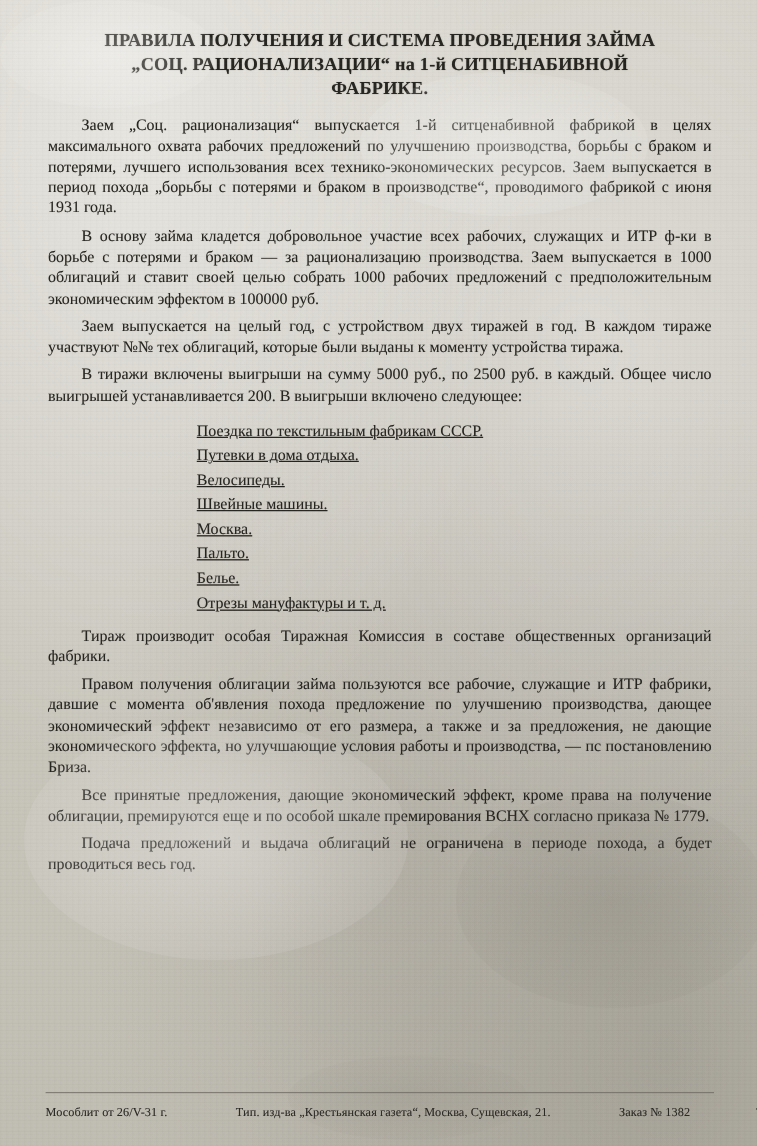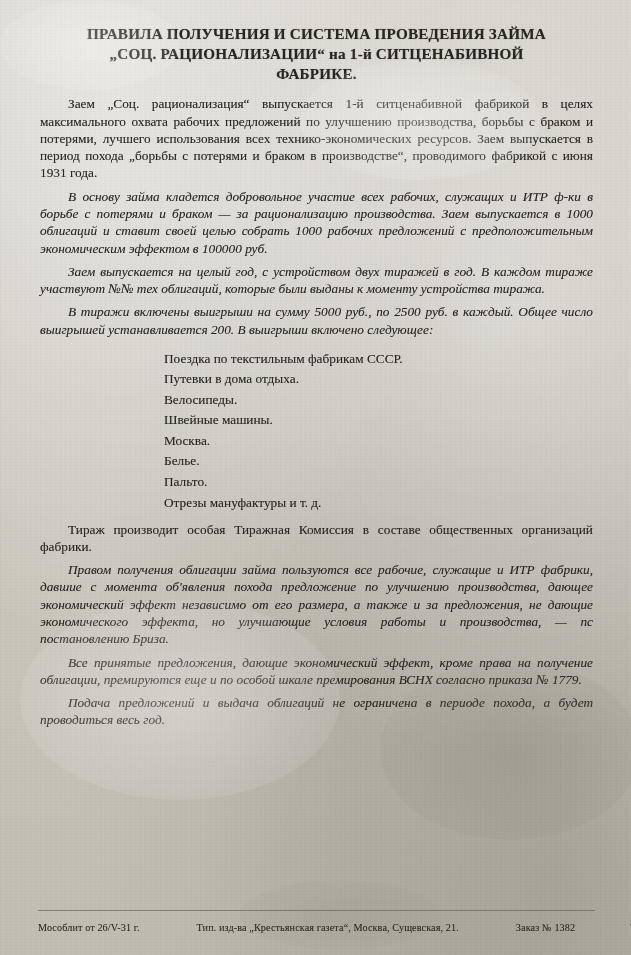--- a/index.html
+++ b/index.html
@@ -64,26 +64,27 @@
     font-size: 13.3px;
     line-height: 1.30;
     text-align: justify;
     text-shadow: 0 0 0.6px rgba(60,58,52,0.35);
   }
   .para {
     margin: 0 0 0.5px 0;
     text-indent: 28px;
     text-align: justify;
   }
-  .para.gap { margin-top: 6px; font-style: italic; }
+  .para.gap { margin-top: 6px; }
 
   .item-list {
     margin: 12px 0 10px 0;
     padding: 0;
     list-style: none;
+    text-decoration: underline;
   }
   .item-list li {
     margin: 0 0 3.5px 0;
     padding-left: 124px;
     font-size: 13.3px;
     line-height: 1.28;
     text-shadow: 0 0 0.6px rgba(60,58,52,0.35);
   }
 
   .footer-rule {
@@ -135,22 +136,22 @@
     <p class="para gap">В основу займа кладется добровольное участие всех рабочих, служащих и ИТР ф-ки в борьбе с потерями и браком — за рационализацию производства. Заем выпускается в 1000 облигаций и ставит своей целью собрать 1000 рабочих предложений с предположительным экономическим эффектом в 100000 руб.</p>
     <p class="para gap">Заем выпускается на целый год, с устройством двух тиражей в год. В каждом тираже участвуют №№ тех облигаций, которые были выданы к моменту устройства тиража.</p>
     <p class="para gap">В тиражи включены выигрыши на сумму 5000 руб., по 2500 руб. в каждый. Общее число выигрышей устанавливается 200. В выигрыши включено следующее:</p>
 
     <ul class="item-list">
       <li>Поездка по текстильным фабрикам СССР.</li>
       <li>Путевки в дома отдыха.</li>
       <li>Велосипеды.</li>
       <li>Швейные машины.</li>
       <li>Москва.</li>
+      <li>Пальто.</li>
       <li>Белье.</li>
-      <li>Пальто.</li>
       <li>Отрезы мануфактуры и т. д.</li>
     </ul>
 
     <p class="para">Тираж производит особая Тиражная Комиссия в составе общественных организаций фабрики.</p>
     <p class="para gap">Правом получения облигации займа пользуются все рабочие, служащие и ИТР фабрики, давшие с момента об'явления похода предложение по улучшению производства, дающее экономический эффект независимо от его размера, а также и за предложения, не дающие экономического эффекта, но улучшающие условия работы и производства, — пс постановлению Бриза.</p>
     <p class="para gap">Все принятые предложения, дающие экономический эффект, кроме права на получение облигации, премируются еще и по особой шкале премирования ВСНХ согласно приказа № 1779.</p>
     <p class="para gap">Подача предложений и выдача облигаций не ограничена в периоде похода, а будет проводиться весь год.</p>
   </div>
 
   <div class="footer-rule"></div>

